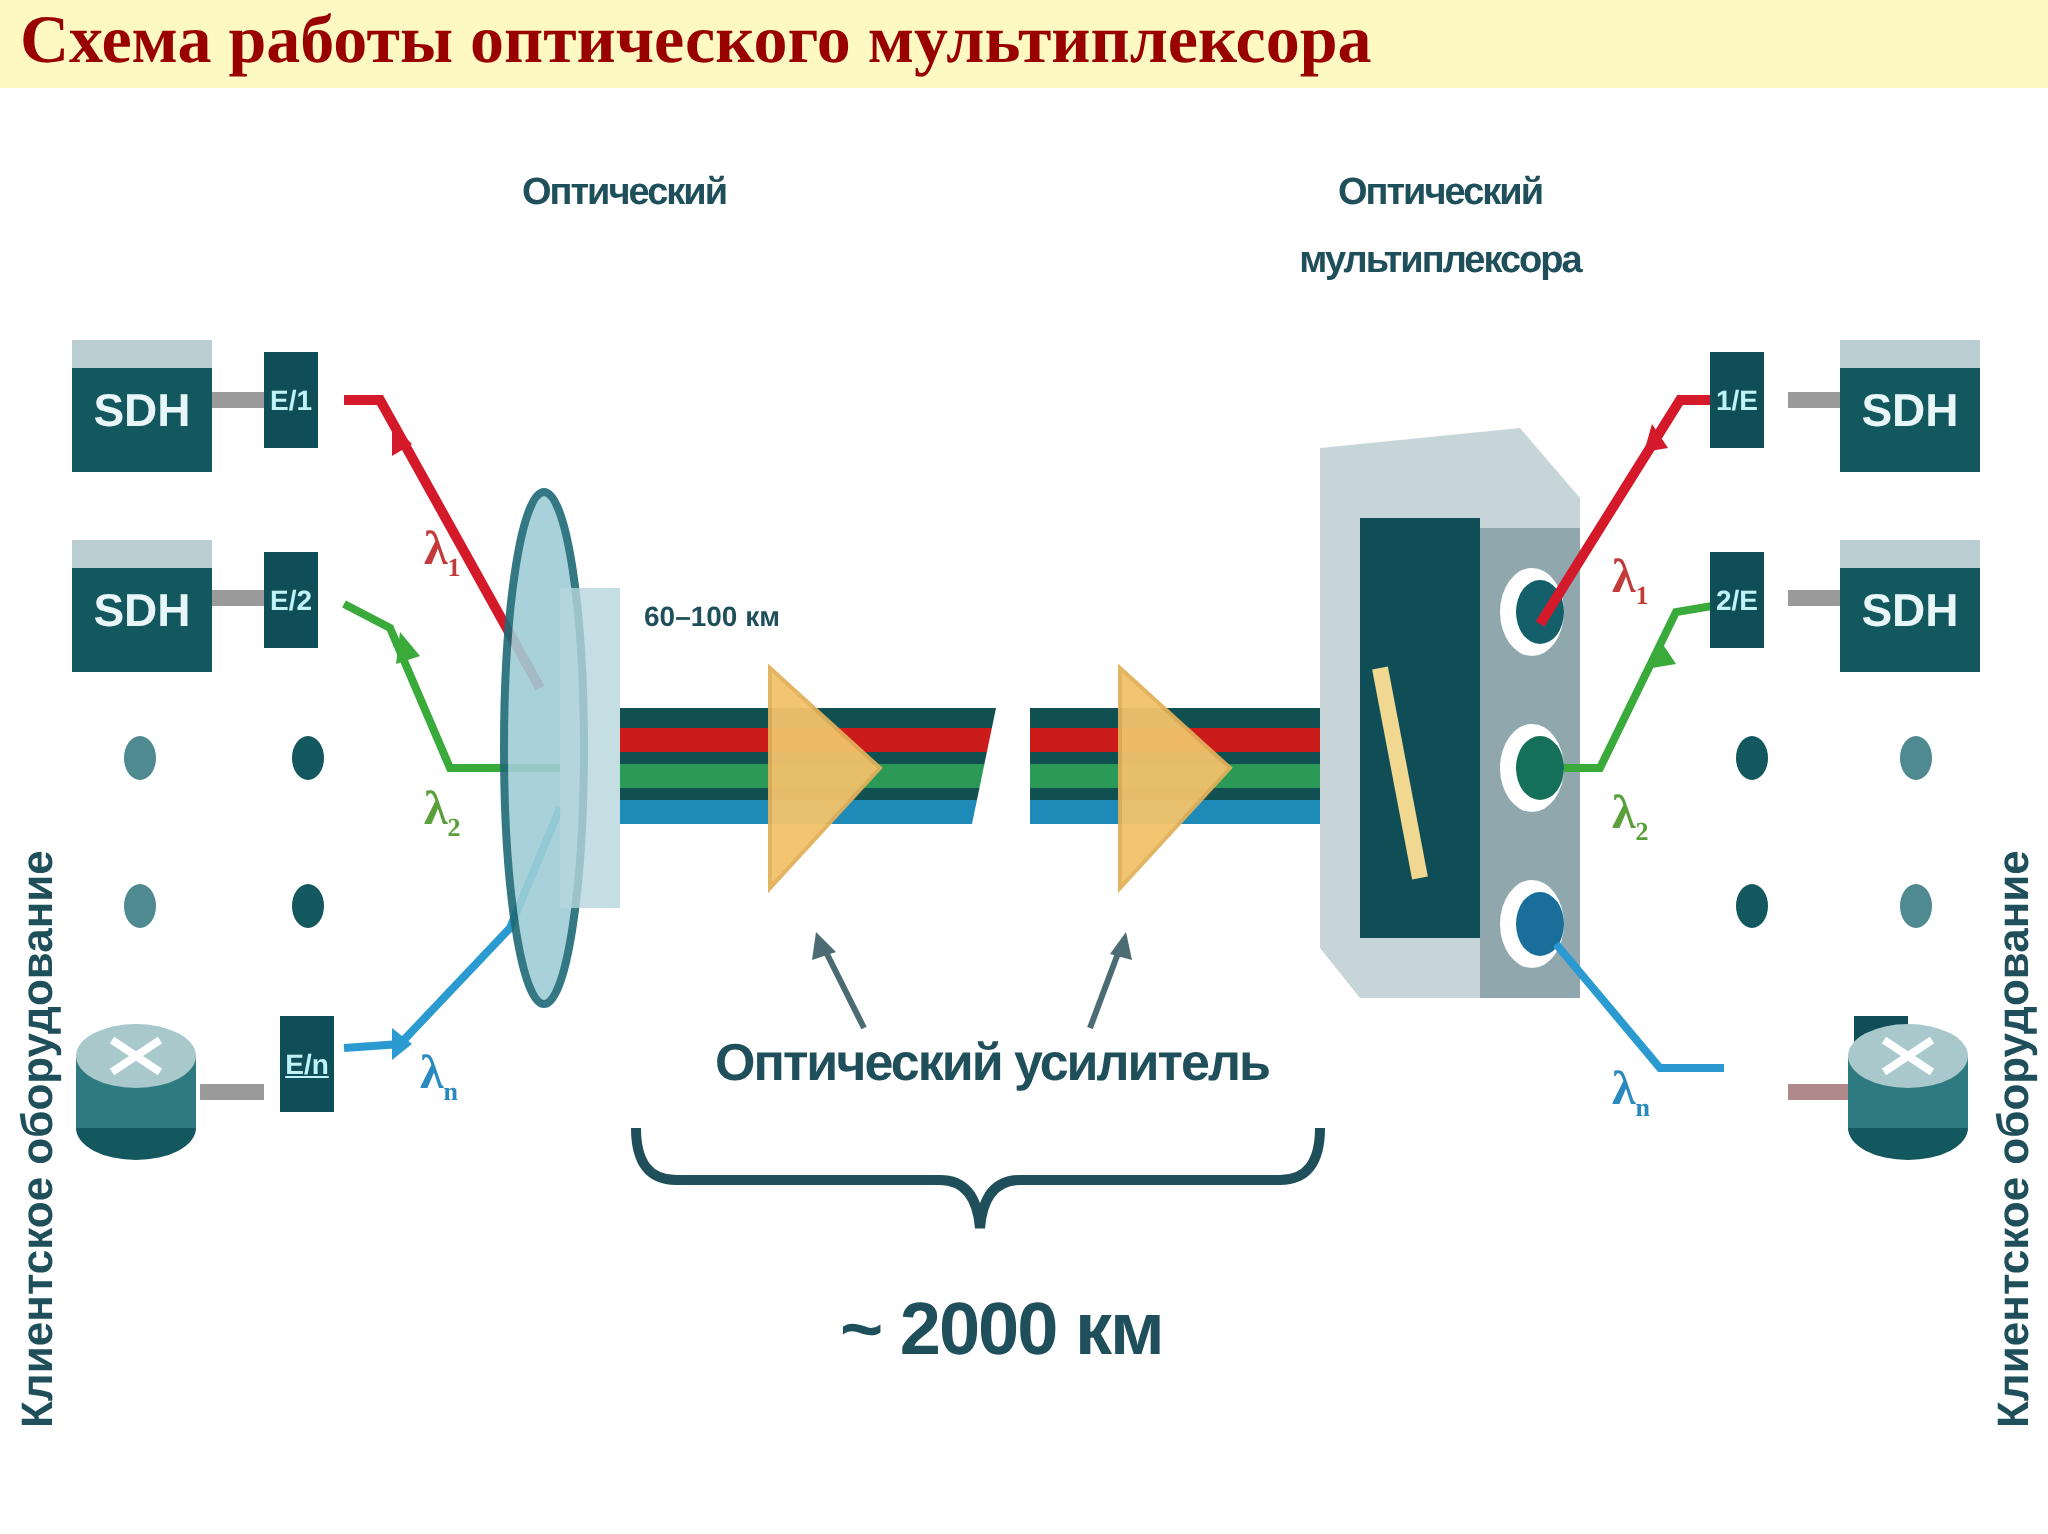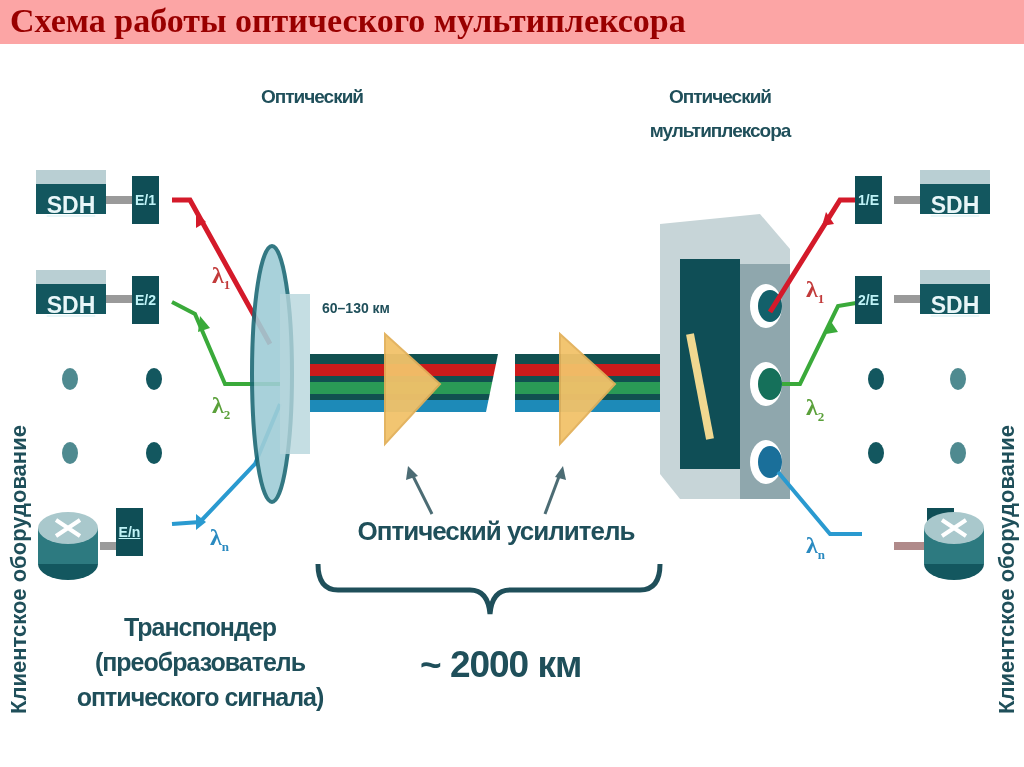--- a/index.html
+++ b/index.html
@@ -1,30 +1,30 @@
 <!DOCTYPE html>
 <html><head>
 <meta charset="utf-8">
 <style>
   html, body { margin: 0; padding: 0; }
   body { width: 1024px; height: 767px; background: #ffffff; position: relative; overflow: hidden;
          font-family: "Liberation Sans", sans-serif; }
-  .title-bar { position: absolute; left: 0; top: 0; width: 1024px; height: 44px; background: #fca5a5; }
+  .title-bar { position: absolute; left: 0; top: 0; width: 1024px; height: 44px; background: #fef9c3; }
   .title-text { position: absolute; left: 10px; top: 2px; font-family: "Liberation Serif", serif;
                 font-weight: bold; font-size: 34px; color: #990000; letter-spacing: 0px; white-space: nowrap; }
   .diagram { position: absolute; left: 0; top: 44px; width: 1024px; height: 723px; }
   .vlabel { position: absolute; font-weight: bold; font-size: 22px; color: #1f4f5a; white-space: nowrap;
             transform-origin: left top; }
   .lbl { position: absolute; color: #1f4f5a; font-weight: bold; font-size: 19px; text-align: center;
          letter-spacing: -1px; line-height: 34px; white-space: nowrap; }
   .lbl-small { position: absolute; color: #1f4f5a; font-weight: bold; font-size: 14px; white-space: nowrap; }
   .sdh { position: absolute; width: 70px; height: 56px; }
   .sdh .top { position: absolute; left: 0; top: 0; width: 70px; height: 14px; background: #b9cfd3; }
-  .sdh .front { position: absolute; left: 0; top: 14px; width: 70px; height: 30px; background: #13575f;
-                color: #e8f6f8; font-weight: bold; font-size: 23px; text-align: center; line-height: 42px; text-decoration: underline; }
+  .sdh .front { position: absolute; left: 0; top: 14px; width: 70px; height: 52px; background: #13575f;
+                color: #e8f6f8; font-weight: bold; font-size: 23px; text-align: center; line-height: 42px; }
   .tp { position: absolute; width: 27px; height: 48px; background: #0f4e56; color: #bff3f7; font-weight: bold;
         font-size: 14px; text-align: center; line-height: 48px; }
   .dot { position: absolute; width: 16px; height: 22px; border-radius: 50%; }
   .router { position: absolute; width: 64px; height: 76px; }
   .lambda { position: absolute; font-family: "Liberation Serif", serif; font-size: 24px; font-weight: bold; }
   .lambda sub { font-size: 13px; }
 </style>
 </head>
 <body>
 
@@ -106,21 +106,21 @@
   </svg>
 
   <div class="lbl" style="left:222px; top:36px; width:180px;">
     <div>Оптический</div>
   </div>
   <div class="lbl" style="left:610px; top:36px; width:220px;">
     <div>Оптический</div>
     <div>мультиплексора</div>
   </div>
 
-  <div class="lbl-small" style="left:322px; top:256px;">60–130 км</div>
+  <div class="lbl-small" style="left:322px; top:256px;">60–100 км</div>
 
   <div class="sdh" style="left:36px; top:126px;">
     <div class="top"></div>
       <div class="front">SDH</div>
   </div>
   <div class="sdh" style="left:36px; top:226px;">
     <div class="top"></div>
       <div class="front">SDH</div>
   </div>
   <div class="dot" style="left:62px; top:324px; background:#4f8a90;"></div>
@@ -129,21 +129,21 @@
     <ellipse cx="32" cy="58" rx="30" ry="16" fill="#13575f"></ellipse>
     <rect x="2" y="22" width="60" height="36" fill="#2d7a80"></rect>
     <ellipse cx="32" cy="22" rx="30" ry="16" fill="#a9c8cc"></ellipse>
     <path d="M20,14 L44,30 M44,14 L20,30" stroke="#ffffff" stroke-width="4"></path>
   </svg>
 
   <div class="tp" style="left:132px; top:132px;">E/1</div>
   <div class="tp" style="left:132px; top:232px;">E/2</div>
   <div class="dot" style="left:146px; top:324px; background:#13575f;"></div>
   <div class="dot" style="left:146px; top:398px; background:#13575f;"></div>
-  <div class="tp" style="left:116px; top:464px;text-decoration:underline;">E/n</div>
+  <div class="tp" style="left:140px; top:464px;text-decoration:underline;">E/n</div>
 
   <div class="lambda" style="left:212px; top:218px; color:#c23a3a;">
     <span>λ</span><sub>1</sub>
   </div>
   <div class="lambda" style="left:212px; top:348px; color:#5aa03a;">
     <span>λ</span><sub>2</sub>
   </div>
   <div class="lambda" style="left:210px; top:480px; color:#2a8ac0;">
     <span>λ</span><sub>n</sub>
   </div>
@@ -177,18 +177,13 @@
   <div class="lambda" style="left:806px; top:350px; color:#5aa03a;">
     <span>λ</span><sub>2</sub>
   </div>
   <div class="lambda" style="left:806px; top:488px; color:#2a8ac0;">
     <span>λ</span><sub>n</sub>
   </div>
 
   <div class="lbl" style="left:356px; top:470px; width:280px; font-size:26px;">Оптический усилитель</div>
   <div class="lbl" style="left:420px; top:604px; width:140px; font-size:37px;">~ 2000 км</div>
 
-  <div class="lbl" style="left:70px; top:566px; width:260px; font-size:25px; line-height:35px;">
-    <div>Транспондер</div>
-    <div>(преобразователь</div>
-    <div>оптического сигнала)</div>
-  </div>
 </div>
 
 </body></html>

